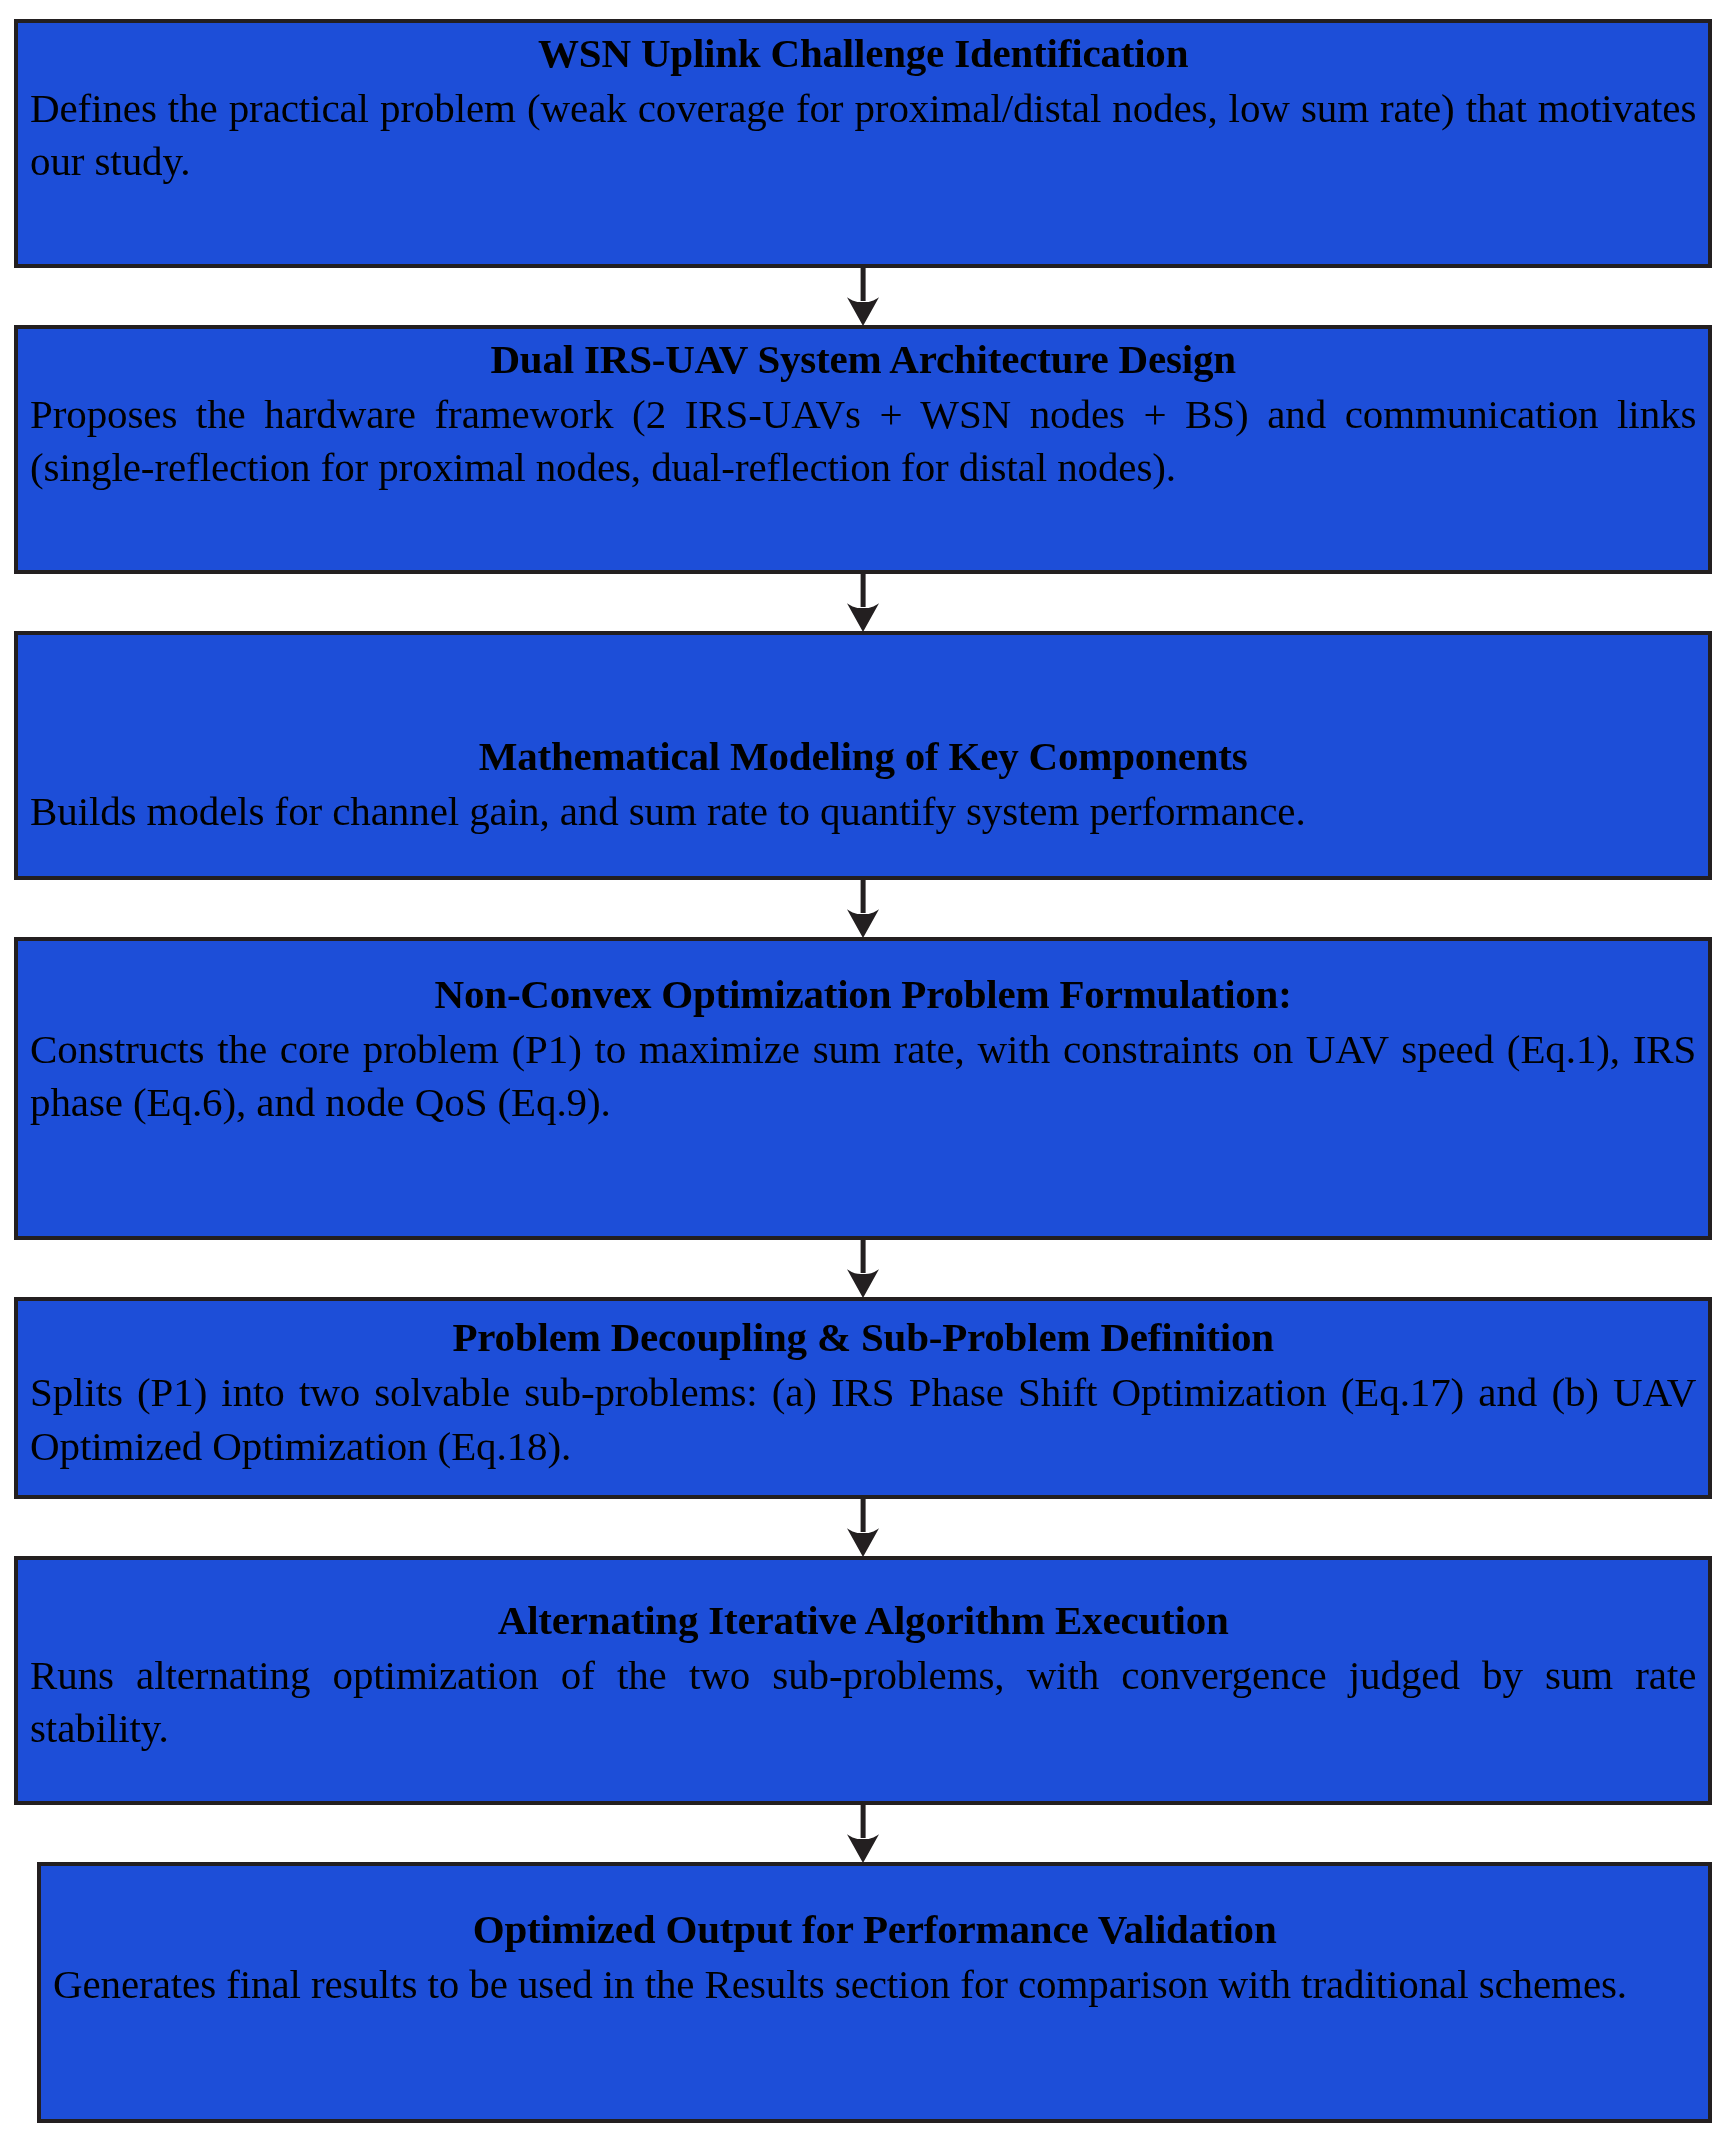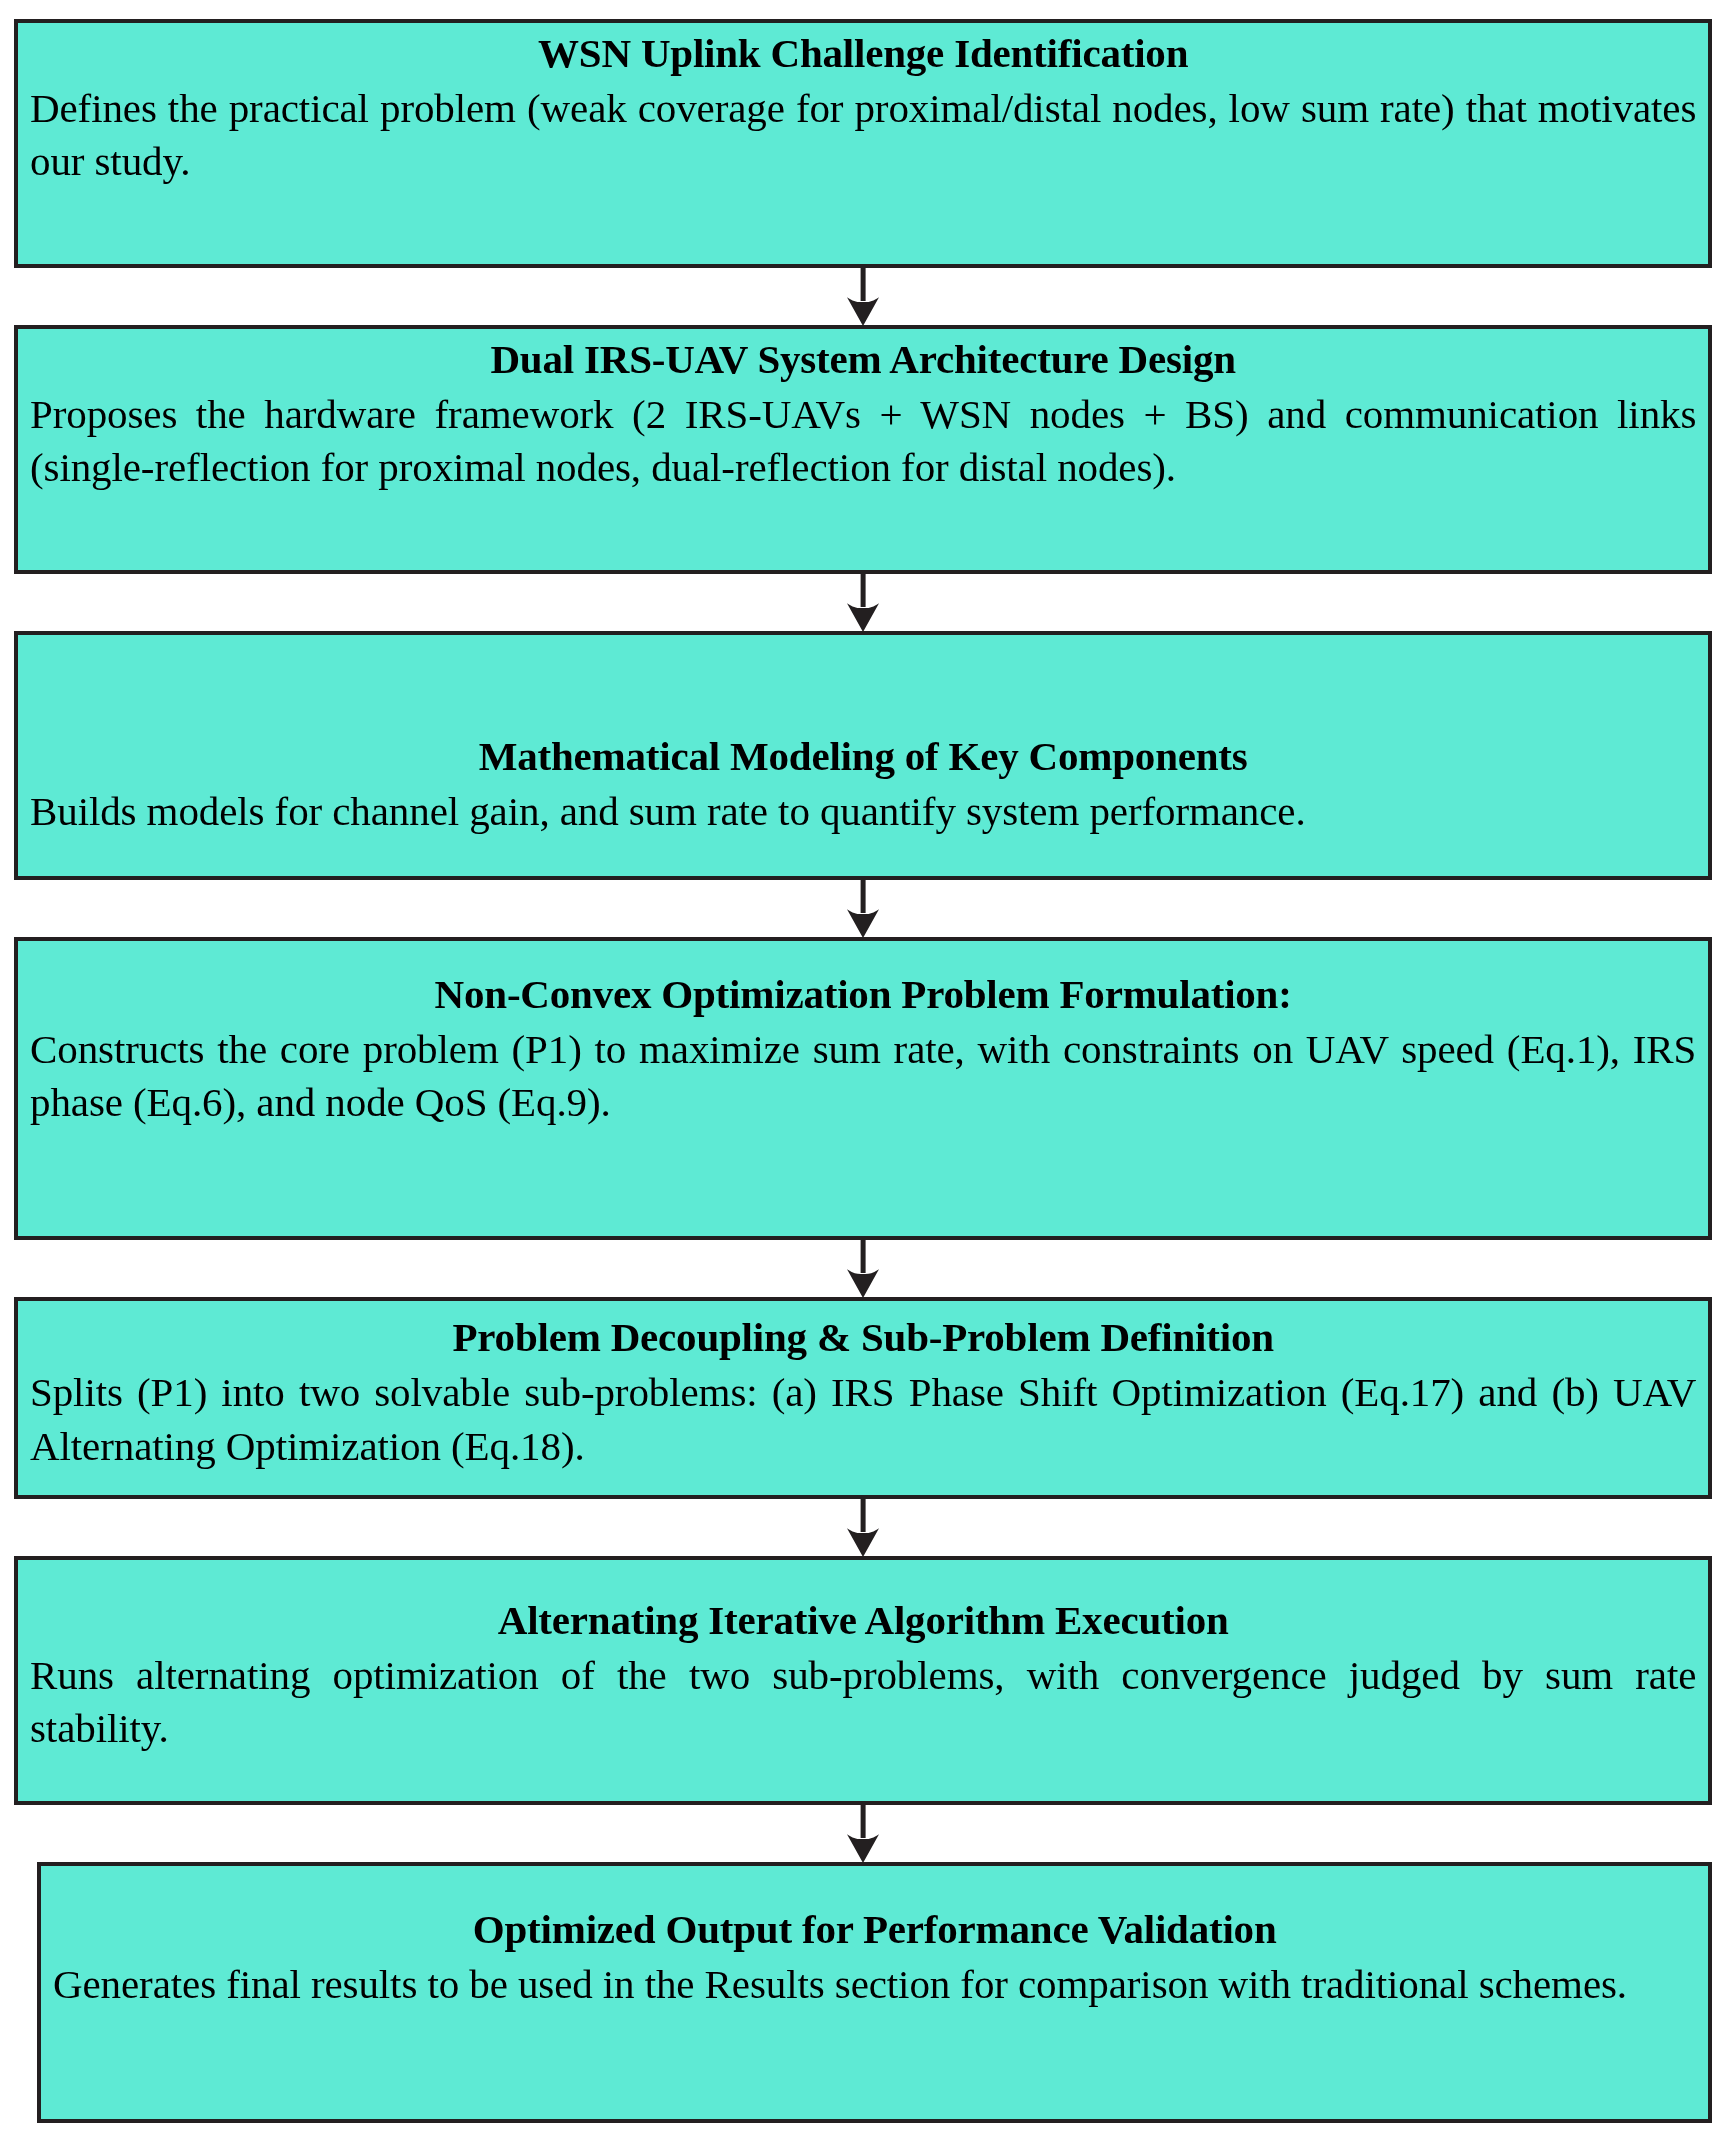--- a/index.html
+++ b/index.html
@@ -21,21 +21,21 @@
     width: 1730px;
     height: 2129px;
     box-sizing: border-box;
     padding: 18.6px 18px 25px 14.3px;
   }
 
   .flow-step {
     position: relative;
     box-sizing: border-box;
     border: 4.8px solid #231f20;
-    background: #5eead4;
+    background: #1d4ed8;
     padding: 5.3px 11.7px 7.4px 11.7px;
     overflow: hidden;
   }
 
   
   .flow-step.step-1 { height: 249px; }
   .flow-step.step-2 { height: 249px; }
   .flow-step.step-3 { height: 249px; padding-top: 96px; }
   .flow-step.step-4 { height: 303px; padding-top: 28px; }
   .flow-step.step-5 { height: 202px; padding-top: 11.7px; }
@@ -148,21 +148,21 @@
     <div class="arrow-shaft"></div>
     <div class="arrow-head">
       <svg viewBox="0 0 60 56" xmlns="http://www.w3.org/2000/svg" aria-hidden="true">
         <path d="M0 2 C 12 10, 20 12, 30 11 C 40 12, 48 10, 60 2 L 30 56 Z" fill="#231f20"></path>
       </svg>
     </div>
   </div>
 
   <div class="flow-step step-5">
     <span class="step-title">Problem Decoupling &amp; Sub-Problem Definition</span>
-    <span class="step-body">Splits (P1) into two solvable sub-problems: (a) IRS Phase Shift Optimization (Eq.17) and (b) UAV Alternating Optimization (Eq.18).</span>
+    <span class="step-body">Splits (P1) into two solvable sub-problems: (a) IRS Phase Shift Optimization (Eq.17) and (b) UAV Optimized Optimization (Eq.18).</span>
   </div>
 
   <div class="connector">
     <div class="arrow-shaft"></div>
     <div class="arrow-head">
       <svg viewBox="0 0 60 56" xmlns="http://www.w3.org/2000/svg" aria-hidden="true">
         <path d="M0 2 C 12 10, 20 12, 30 11 C 40 12, 48 10, 60 2 L 30 56 Z" fill="#231f20"></path>
       </svg>
     </div>
   </div>

